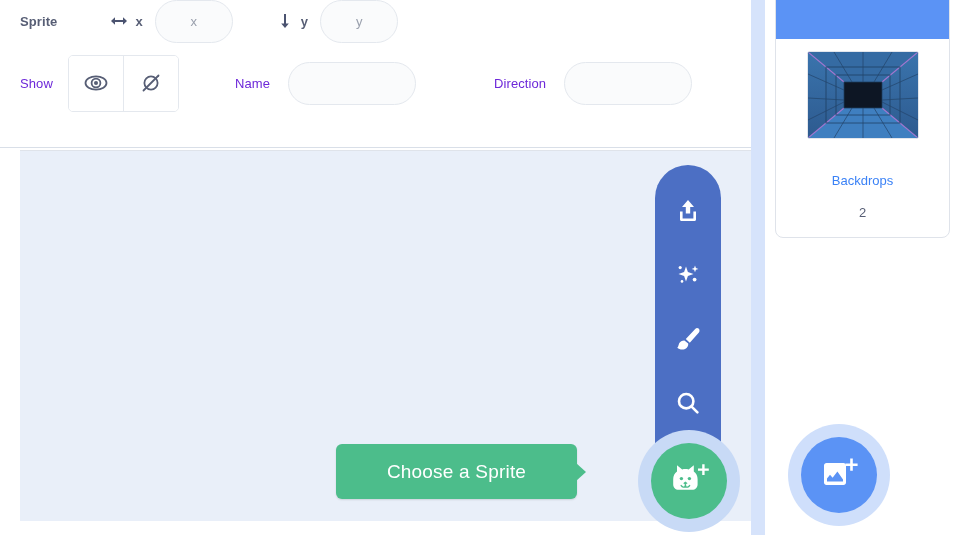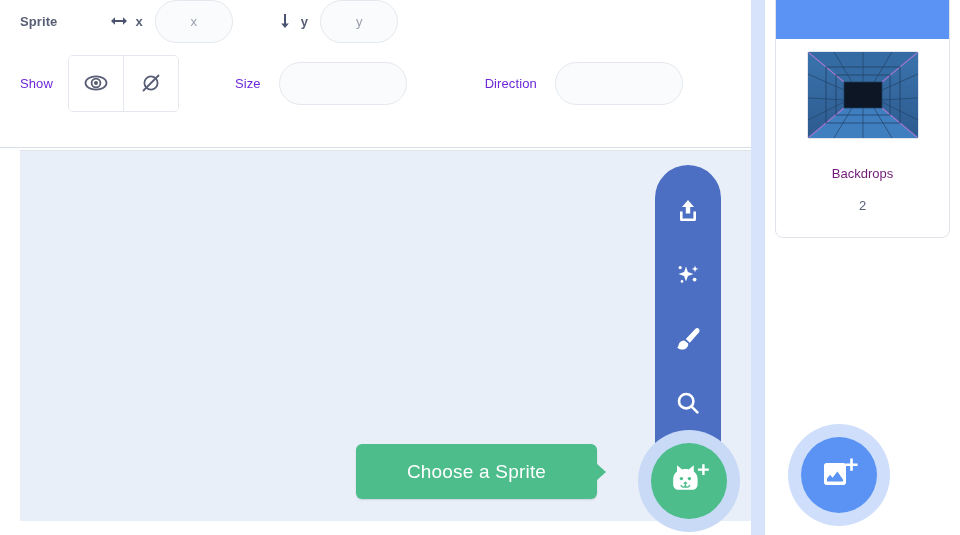--- a/index.html
+++ b/index.html
@@ -173,21 +173,21 @@
     align-items: center;
     justify-content: center;
     cursor: pointer;
     z-index: 8;
   }
   .cat-button svg { display: block; }
 
   
   .tooltip {
     position: absolute;
-    left: 356px;
+    left: 336px;
     top: 444px;
     height: 55px;
     min-width: 241px;
     background: #4cbd8b;
     border-radius: 6px;
     display: flex;
     align-items: center;
     justify-content: center;
     color: #ffffff;
     font-size: 19px;
@@ -251,22 +251,22 @@
     height: 86px;
     border: 1px solid #e3e6ec;
     border-radius: 3px;
     overflow: hidden;
     position: relative;
     background: #2d5f93;
   }
   .stage-label {
     text-align: center;
     font-size: 13px;
-    color: #701a75;
-    margin-top: 27px;
+    color: #3b82f6;
+    margin-top: 34px;
     user-select: none;
   }
   .stage-count {
     text-align: center;
     font-size: 13px;
     color: #575e75;
     margin-top: 17px;
     user-select: none;
   }
 
@@ -354,21 +354,21 @@
           <div class="show-btn">
             <span>
               <svg width="26" height="22" viewBox="0 0 26 22">
                 <circle cx="13" cy="11" r="6.6" fill="none" stroke="#575e75" stroke-width="1.8"></circle>
                 <line x1="5.5" y1="18.5" x2="20.5" y2="3.5" stroke="#575e75" stroke-width="1.8" stroke-linecap="round"></line>
               </svg>
             </span>
           </div>
         </div>
         <div style="width:56px"></div>
-        <span class="field-label light">Size</span>
+        <span class="field-label light">Name</span>
         <div style="width:18px"></div>
         <input class="text-input size-input" value="" style="">
         <div style="width:78px"></div>
         <span class="field-label light">Direction</span>
         <div style="width:18px"></div>
         <input class="text-input dir-input" value="" style="">
       </div>
     </div>
 
     <div class="sprite-pane"></div>

